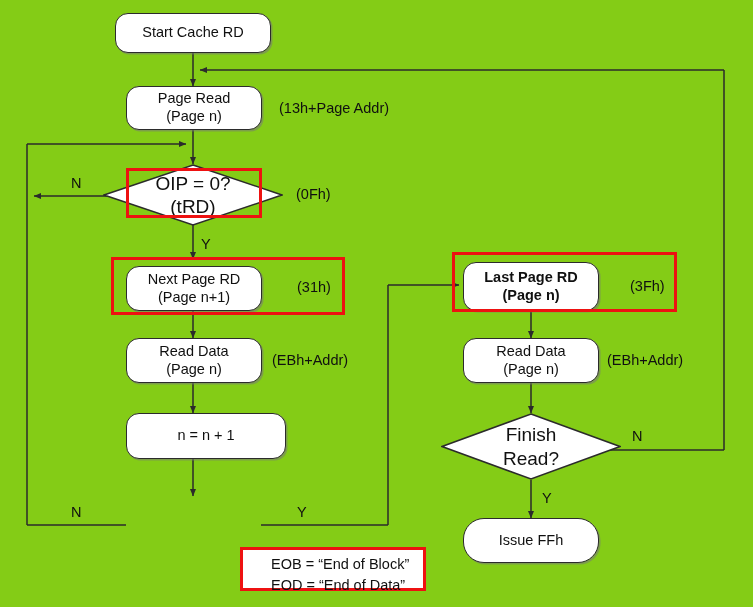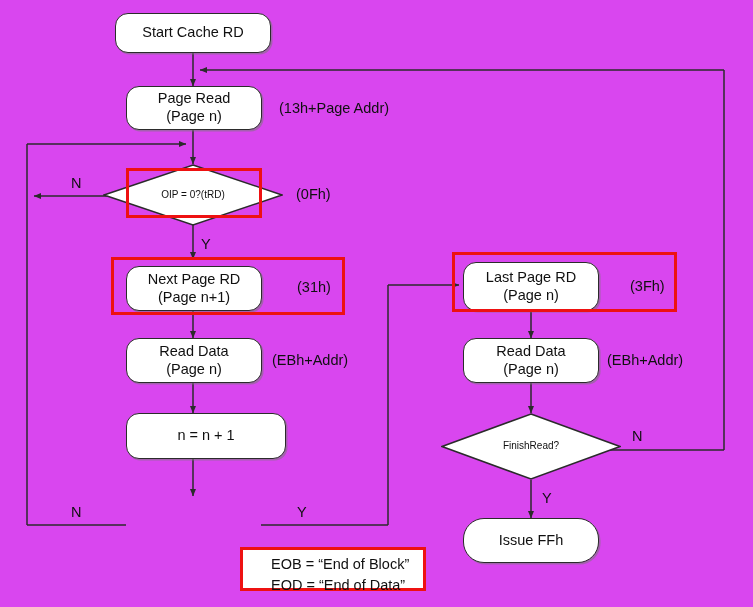--- a/index.html
+++ b/index.html
@@ -7,21 +7,21 @@
     padding: 0;
     background: #ffffff;
   }
   body {
     font-family: "Liberation Sans", sans-serif;
   }
   #canvas {
     position: relative;
     width: 753px;
     height: 607px;
-    background: #d946ef;
+    background: #84cc16;
     overflow: hidden;
   }
   #wires {
     position: absolute;
     left: 0;
     top: 0;
     width: 753px;
     height: 607px;
   }
   
@@ -48,23 +48,24 @@
   .diamond {
     position: absolute;
     z-index: 3;
   }
   .diamond svg { position: absolute; left: 0; top: 0; }
   .diamond .dtext {
     position: absolute;
     left: 0; top: 0;
     width: 100%; height: 100%;
     display: flex;
+    flex-direction: column;
     align-items: center;
     justify-content: center;
-    font-size: 10px;
+    font-size: 19px;
     line-height: 1.22;
     color: #101010;
     text-align: center;
     white-space: nowrap;
   }
 
   
   .opcode {
     position: absolute;
     font-size: 14.5px;
@@ -182,21 +183,21 @@
   <div class="node" style="left:126px; top:338px; width:136px; height:45px;">
     <span class="ln">Read Data</span>
     <span class="ln">(Page n)</span>
   </div>
 
   <div class="node" style="left:126px; top:413px; width:160px; height:46px;">
     <span class="ln">n = n + 1</span>
   </div>
 
 
-  <div class="node" style="left:463px; top:262px; width:136px; height:49px;">
+  <div class="node" style="left:463px; top:262px; width:136px; height:49px;font-weight:bold;">
     <span class="ln">Last Page RD</span>
     <span class="ln">(Page n)</span>
   </div>
 
   <div class="node" style="left:463px; top:338px; width:136px; height:45px;">
     <span class="ln">Read Data</span>
     <span class="ln">(Page n)</span>
   </div>
 
   <div class="diamond" style="left:441px; top:413px; width:180px; height:67px;">

